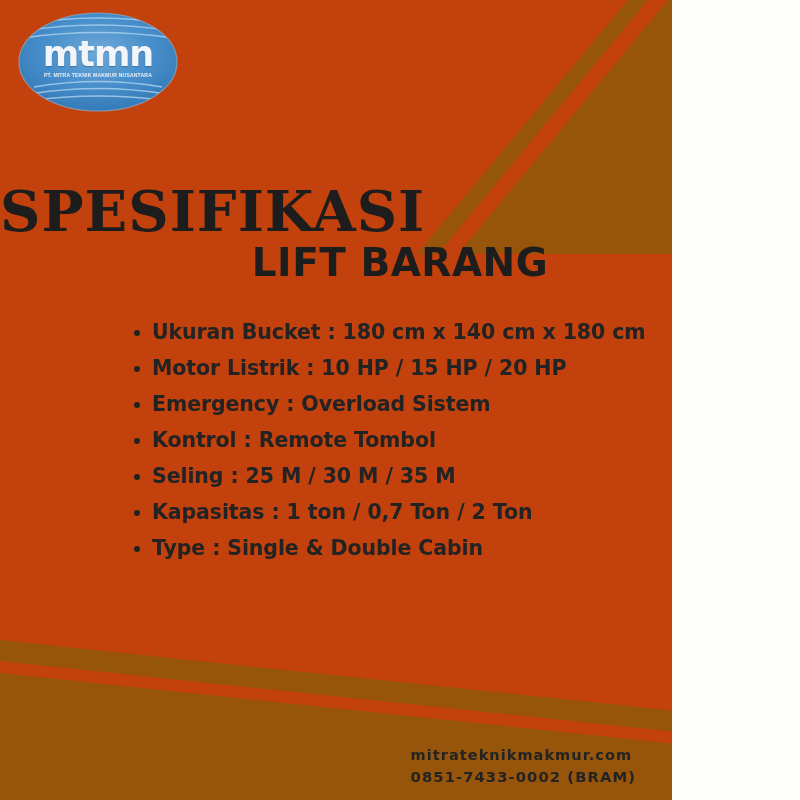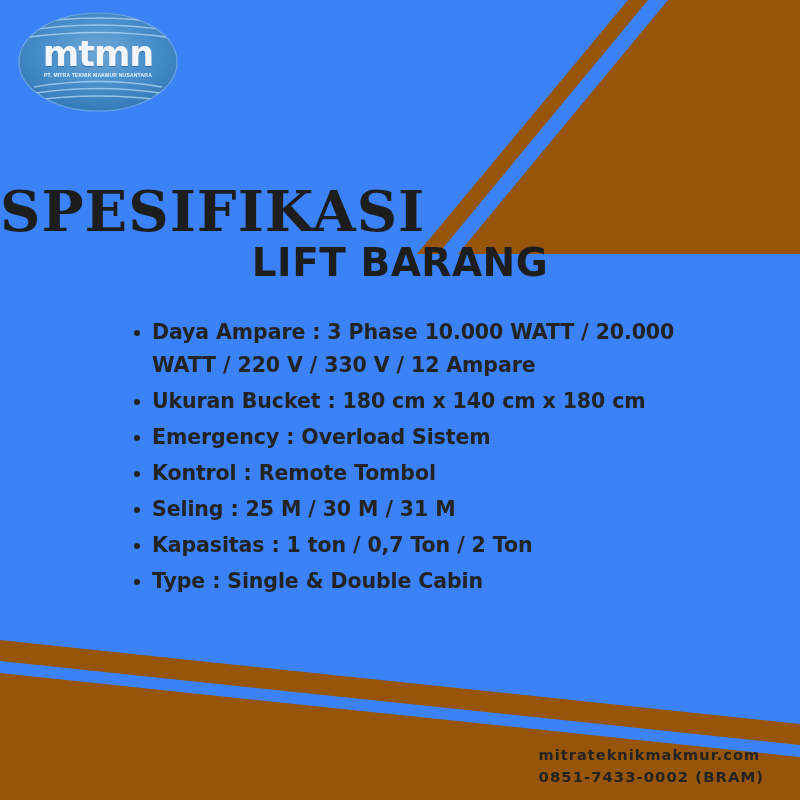--- a/index.html
+++ b/index.html
@@ -8,23 +8,23 @@
   }
   body {
     width: 800px;
     height: 800px;
     background: #fdfdfb;
     font-family: "Liberation Sans", sans-serif;
     overflow: hidden;
   }
   #poster {
     position: relative;
-    width: 800px;
+    width: 672px;
     height: 800px;
-    background: #3b82f6;
+    background: #c2410c;
     overflow: hidden;
   }
 
   
   #deco {
     position: absolute;
     left: 0; top: 0;
     width: 800px; height: 800px;
     pointer-events: none;
   }
@@ -194,25 +194,25 @@
       <ellipse cx="80" cy="54" rx="79" ry="49" fill="none" stroke="#8dbde0" stroke-width="1.2" opacity=".6"></ellipse>
     </svg>
     <div class="logo-text">mtmn</div>
     <div class="logo-tagline">PT. MITRA TEKNIK MAKMUR NUSANTARA</div>
   </div>
 
   <div class="title-main">SPESIFIKASI</div>
   <div class="title-sub">LIFT BARANG</div>
 
   <ul class="spec-list">
-    <li class="spec-item">Daya Ampare : 3 Phase 10.000 WATT / 20.000 WATT / 220 V / 330 V / 12 Ampare</li>
     <li class="spec-item">Ukuran Bucket : 180 cm x 140 cm x 180 cm</li>
+    <li class="spec-item">Motor Listrik : 10 HP / 15 HP / 20 HP</li>
     <li class="spec-item">Emergency : Overload Sistem</li>
     <li class="spec-item">Kontrol : Remote Tombol</li>
-    <li class="spec-item">Seling : 25 M / 30 M / 31 M</li>
+    <li class="spec-item">Seling : 25 M / 30 M / 35 M</li>
     <li class="spec-item">Kapasitas : 1 ton / 0,7 Ton / 2 Ton</li>
     <li class="spec-item">Type : Single &amp; Double Cabin</li>
   </ul>
 
   <div class="footer">
     <div class="footer-site">mitrateknikmakmur.com</div>
     <div class="footer-phone">0851-7433-0002 (BRAM)</div>
   </div>
 
 </div>

